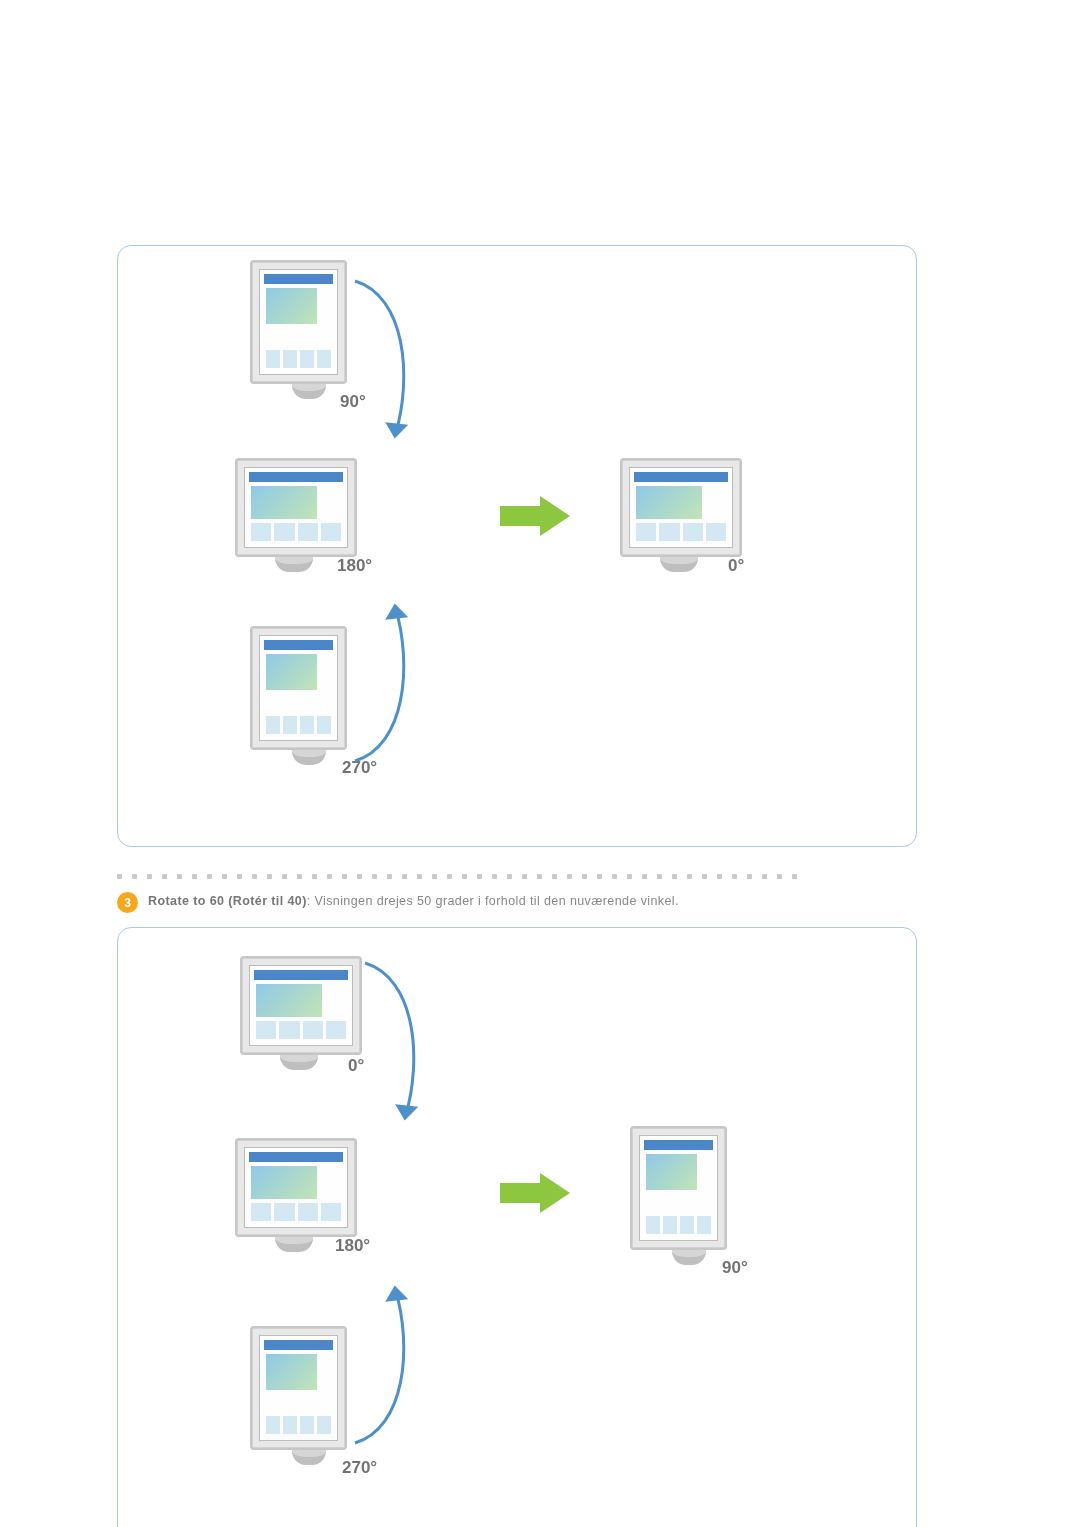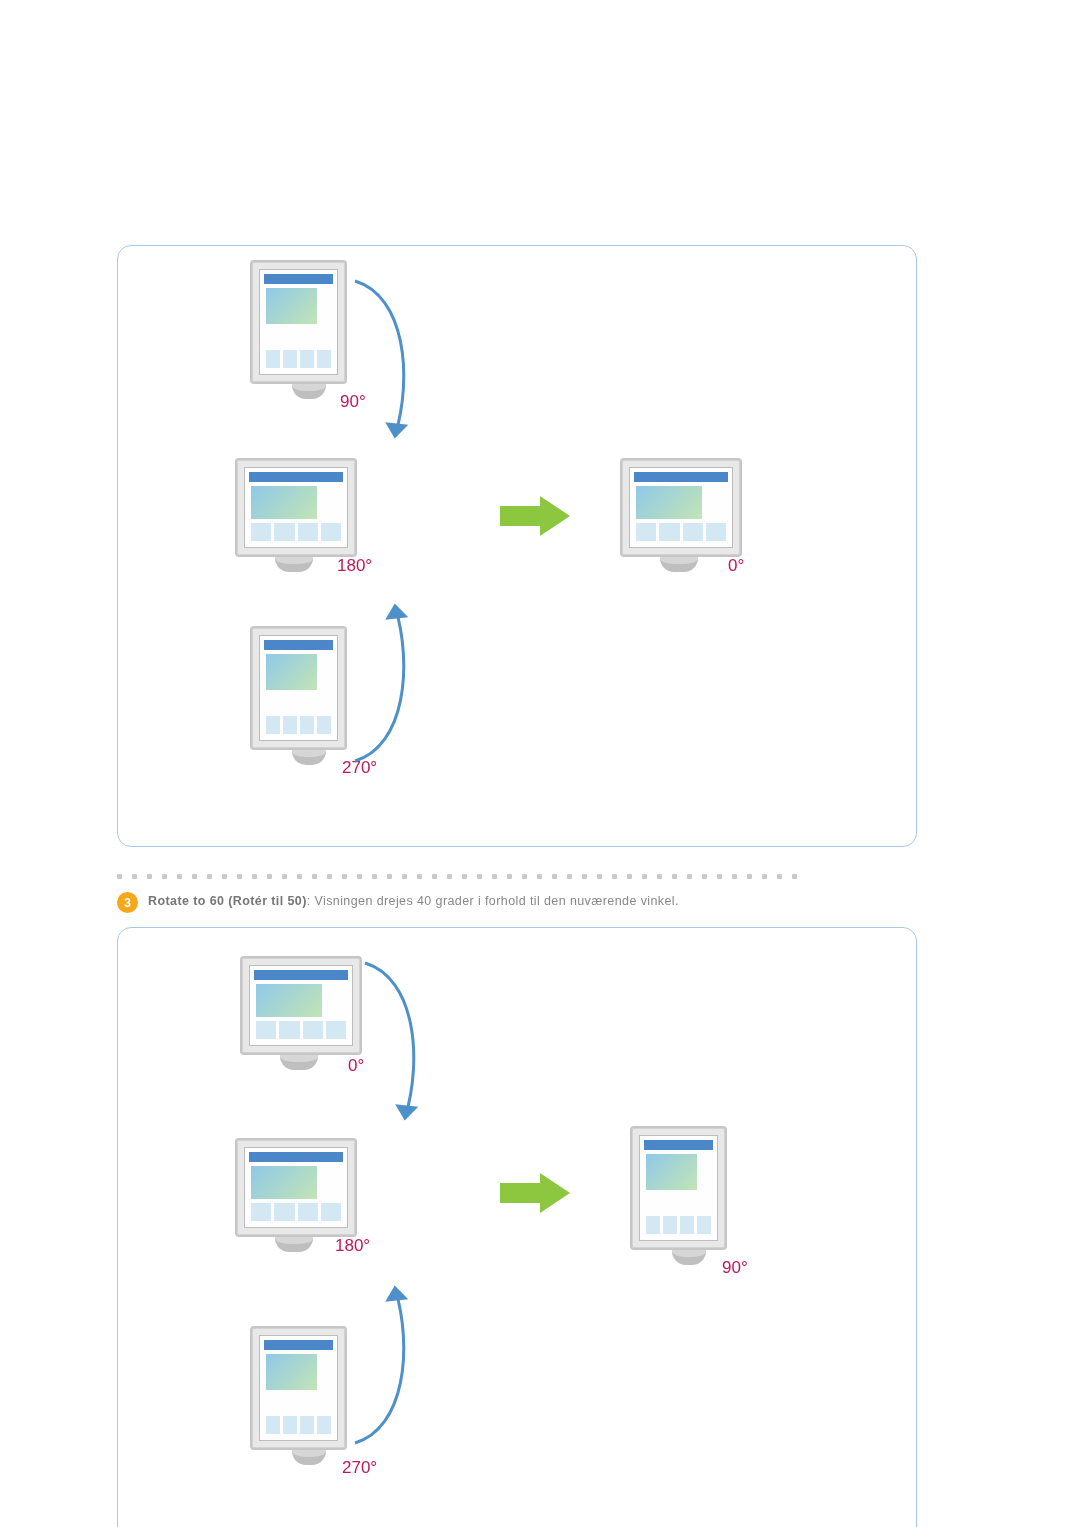--- a/index.html
+++ b/index.html
@@ -14,21 +14,21 @@
   .b3{background:#f7a81a}
   .step-text{font-size:12.5px;color:#888;line-height:1.6;letter-spacing:.4px;max-width:720px}
   .step-text b{color:#777;font-weight:bold}
 
   .monitor{position:absolute;width:118px}
   .monitor .bezel{width:118px;height:95px;border:2px solid #c6c6c6;background:#e8e8e8;border-radius:4px;position:relative;box-shadow:inset 0 0 0 1px #d2d2d2}
   .monitor.portrait .bezel{width:93px;height:120px}
   .monitor .screen{position:absolute;left:7px;top:7px;right:7px;bottom:7px;background:#fefefe;border:1px solid #bcbcbc}
   .monitor .stand{width:38px;height:7px;background:#d6d6d6;margin:0 auto;border-bottom:8px solid #bfbfbf;border-radius:0 0 14px 14px}
   .monitor.portrait .stand{width:34px}
-  .monitor .label{position:absolute;font-size:17px;font-weight:normal;color:#be185d}
+  .monitor .label{position:absolute;font-size:17px;font-weight:bold;color:#737373}
   .monitor .screen::before{content:"";position:absolute;left:4px;top:4px;right:4px;height:10px;background:#4b87c8}
   .monitor .screen::after{content:"";position:absolute;left:6px;top:18px;right:30px;bottom:28px;background:linear-gradient(135deg,#8fc9e8,#c2e4b5)}
   .monitor.portrait .screen::after{right:20px;bottom:50px}
   .thumbs{position:absolute;left:6px;right:6px;bottom:6px;height:18px;display:flex;gap:3px}
   .thumbs i{flex:1;background:#d4e8f4}
 
   .arrow-curve{position:absolute;stroke:#4e90c9;fill:none;stroke-width:3}
   .arrow-head{fill:#4e90c9}
   .big-arrow{position:absolute;width:70px;height:40px}
   .big-arrow svg{width:100%;height:100%}
@@ -119,21 +119,21 @@
     </div>
 
     <div class="dots">
       <span></span><span></span><span></span><span></span><span></span><span></span><span></span><span></span><span></span><span></span><span></span><span></span><span></span><span></span><span></span><span></span><span></span><span></span><span></span><span></span><span></span><span></span><span></span><span></span><span></span><span></span><span></span><span></span><span></span><span></span><span></span><span></span><span></span><span></span><span></span><span></span><span></span><span></span><span></span><span></span><span></span><span></span><span></span><span></span><span></span><span></span>
     </div>
 
     <div class="step-row">
       <div class="bullet b3">3</div>
       <div class="step-text">
         <b><span>Rotate to 60</span>
-        <span>(Rotér til 50)</span></b><span>: Visningen drejes 40 grader i forhold til den nuværende vinkel.</span>
+        <span>(Rotér til 40)</span></b><span>: Visningen drejes 50 grader i forhold til den nuværende vinkel.</span>
       </div>
     </div>
 
     <div class="figure-box">
       <div class="fig-inner" style="height:580px">
 
         <div class="monitor" style="left:110px;top:8px">
           <div class="bezel">
               <div class="screen">
                 <div class="thumbs">

